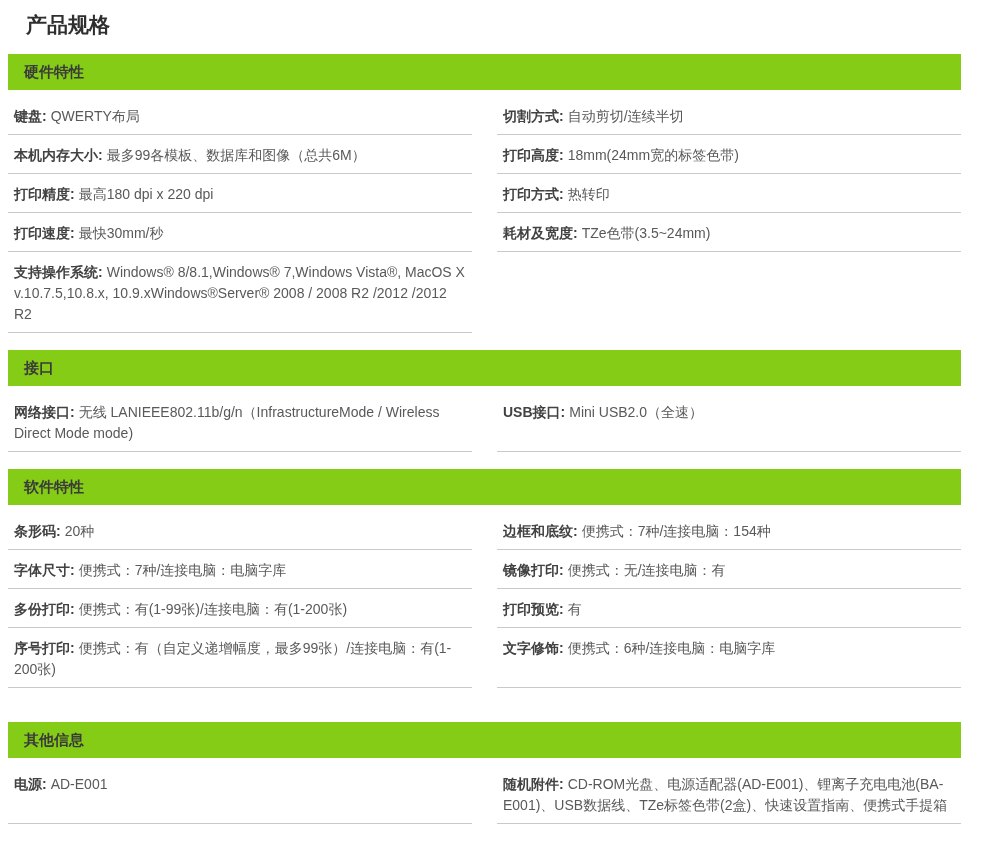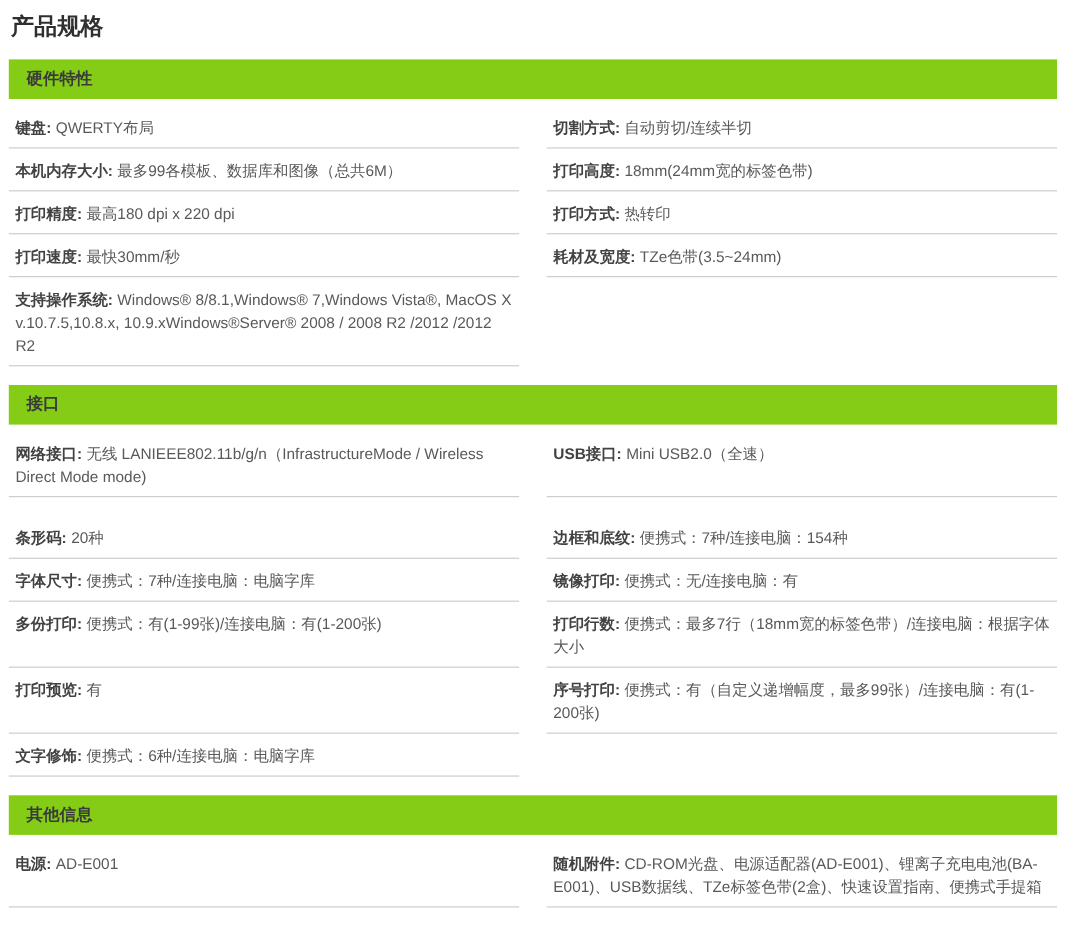--- a/index.html
+++ b/index.html
@@ -14,21 +14,21 @@
     height: 844px;
     overflow: hidden;
   }
   .container {
     margin: 12px 26px 0 8px; 
   }
   .page-title {
     font-size: 21px;
     font-weight: 700;
     color: #2f2f2f;
-    margin: 2px 0 16px 2px;
+    margin: 2px 0 16px 18px;
     line-height: 26px;
   }
   .section {
     margin-bottom: 17px;
   }
   .section-header {
     background: #84cc16;
     padding: 8px 16px;
     font-size: 15px;
     font-weight: 700;
@@ -105,38 +105,36 @@
       <div class="cell">
         <span class="label">网络接口:</span><span class="value">无线 LANIEEE802.11b/g/n（InfrastructureMode / Wireless Direct Mode mode)</span>
       </div>
       <div class="cell">
         <span class="label">USB接口:</span><span class="value">Mini USB2.0（全速）</span>
       </div>
     </div>
   </div>
 
   <div class="section">
+    <div class="section-header">软件特性</div>
     <div class="rows">
       <div class="cell">
         <span class="label">条形码:</span><span class="value">20种</span>
       </div>
       <div class="cell">
         <span class="label">边框和底纹:</span><span class="value">便携式：7种/连接电脑：154种</span>
       </div>
       <div class="cell">
         <span class="label">字体尺寸:</span><span class="value">便携式：7种/连接电脑：电脑字库</span>
       </div>
       <div class="cell">
         <span class="label">镜像打印:</span><span class="value">便携式：无/连接电脑：有</span>
       </div>
       <div class="cell">
         <span class="label">多份打印:</span><span class="value">便携式：有(1-99张)/连接电脑：有(1-200张)</span>
-      </div>
-      <div class="cell">
-        <span class="label">打印行数:</span><span class="value">便携式：最多7行（18mm宽的标签色带）/连接电脑：根据字体大小</span>
       </div>
       <div class="cell">
         <span class="label">打印预览:</span><span class="value">有</span>
       </div>
       <div class="cell">
         <span class="label">序号打印:</span><span class="value">便携式：有（自定义递增幅度，最多99张）/连接电脑：有(1-200张)</span>
       </div>
       <div class="cell">
         <span class="label">文字修饰:</span><span class="value">便携式：6种/连接电脑：电脑字库</span>
       </div>

